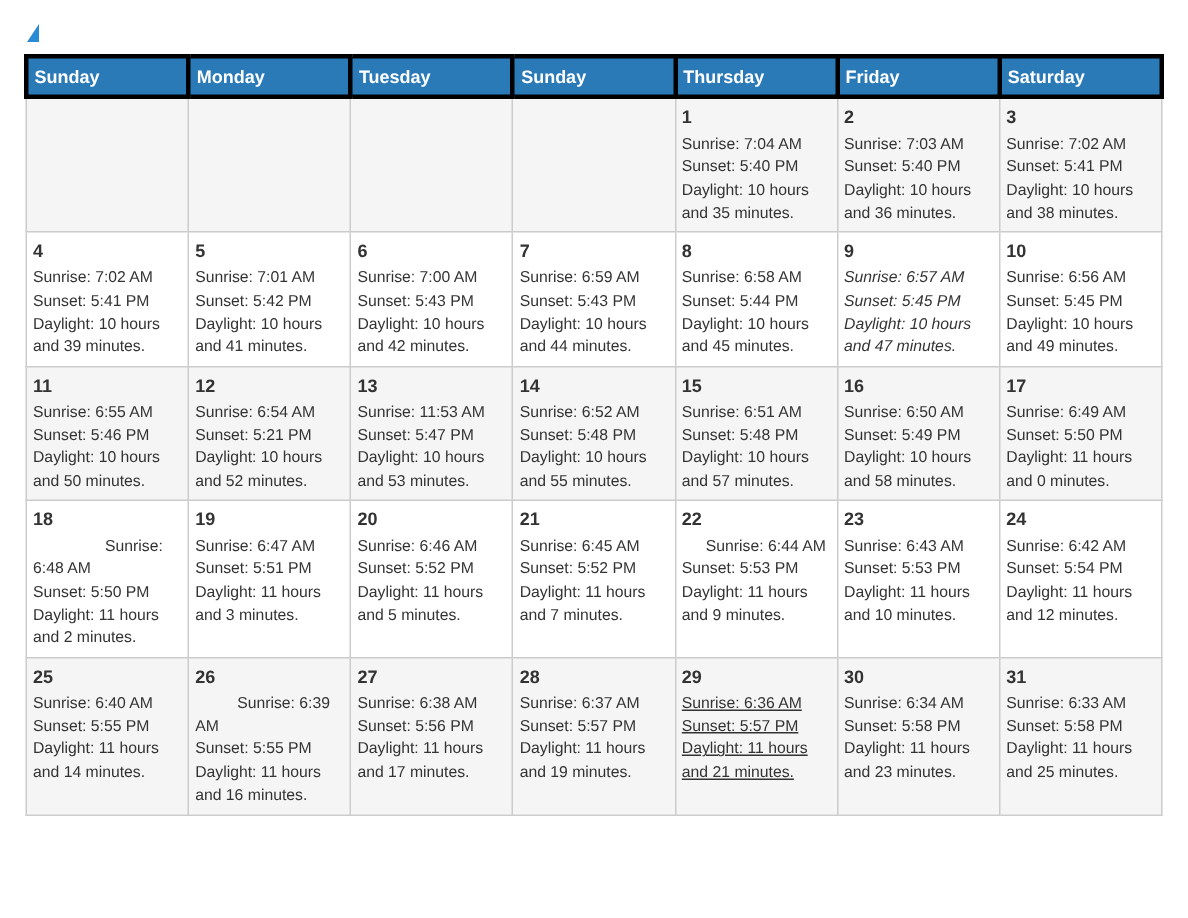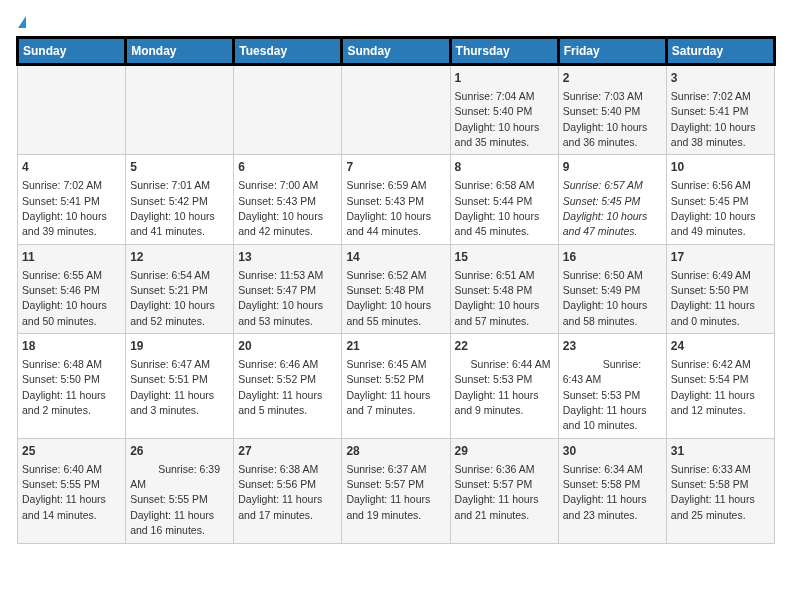--- a/index.html
+++ b/index.html
@@ -191,41 +191,41 @@
         <td><span class="day-num">16</span><span class="day-info" style="white-space: pre-line;">Sunrise: 6:50 AM
 Sunset: 5:49 PM
 Daylight: 10 hours
 and 58 minutes.</span></td>
         <td><span class="day-num">17</span><span class="day-info" style="white-space: pre-line;">Sunrise: 6:49 AM
 Sunset: 5:50 PM
 Daylight: 11 hours
 and 0 minutes.</span></td>
       </tr>
       <tr>
-        <td><span class="day-num">18</span><span class="day-info" style="white-space: pre-line;">Sunrise: 6:48 AM
+        <td><span class="day-num">18</span><span class="day-info" style="white-space: pre-line; margin-left: 48px;">Sunrise: 6:48 AM
 Sunset: 5:50 PM
 Daylight: 11 hours
 and 2 minutes.</span></td>
         <td><span class="day-num">19</span><span class="day-info" style="white-space: pre-line;">Sunrise: 6:47 AM
 Sunset: 5:51 PM
 Daylight: 11 hours
 and 3 minutes.</span></td>
         <td><span class="day-num">20</span><span class="day-info" style="white-space: pre-line;">Sunrise: 6:46 AM
 Sunset: 5:52 PM
 Daylight: 11 hours
 and 5 minutes.</span></td>
         <td><span class="day-num">21</span><span class="day-info" style="white-space: pre-line;">Sunrise: 6:45 AM
 Sunset: 5:52 PM
 Daylight: 11 hours
 and 7 minutes.</span></td>
         <td><span class="day-num">22</span><span class="day-info" style="white-space: pre-line; margin-left: 16px;">Sunrise: 6:44 AM
 Sunset: 5:53 PM
 Daylight: 11 hours
 and 9 minutes.</span></td>
-        <td><span class="day-num">23</span><span class="day-info" style="white-space: pre-line; margin-left: 40px;">Sunrise: 6:43 AM
+        <td><span class="day-num">23</span><span class="day-info" style="white-space: pre-line;">Sunrise: 6:43 AM
 Sunset: 5:53 PM
 Daylight: 11 hours
 and 10 minutes.</span></td>
         <td><span class="day-num">24</span><span class="day-info" style="white-space: pre-line;">Sunrise: 6:42 AM
 Sunset: 5:54 PM
 Daylight: 11 hours
 and 12 minutes.</span></td>
       </tr>
       <tr>
         <td><span class="day-num">25</span><span class="day-info" style="white-space: pre-line; margin-top: 15px;">Sunrise: 6:40 AM
@@ -237,21 +237,21 @@
 Daylight: 11 hours
 and 16 minutes.</span></td>
         <td><span class="day-num">27</span><span class="day-info" style="white-space: pre-line;">Sunrise: 6:38 AM
 Sunset: 5:56 PM
 Daylight: 11 hours
 and 17 minutes.</span></td>
         <td><span class="day-num">28</span><span class="day-info" style="white-space: pre-line;">Sunrise: 6:37 AM
 Sunset: 5:57 PM
 Daylight: 11 hours
 and 19 minutes.</span></td>
-        <td><span class="day-num">29</span><span class="day-info" style="white-space: pre-line;">Sunrise: 6:36 AM
+        <td><span class="day-num">29</span><span class="day-info" style="white-space: pre-line; text-decoration: underline;">Sunrise: 6:36 AM
 Sunset: 5:57 PM
 Daylight: 11 hours
 and 21 minutes.</span></td>
         <td><span class="day-num">30</span><span class="day-info" style="white-space: pre-line;">Sunrise: 6:34 AM
 Sunset: 5:58 PM
 Daylight: 11 hours
 and 23 minutes.</span></td>
         <td><span class="day-num">31</span><span class="day-info" style="white-space: pre-line;">Sunrise: 6:33 AM
 Sunset: 5:58 PM
 Daylight: 11 hours

